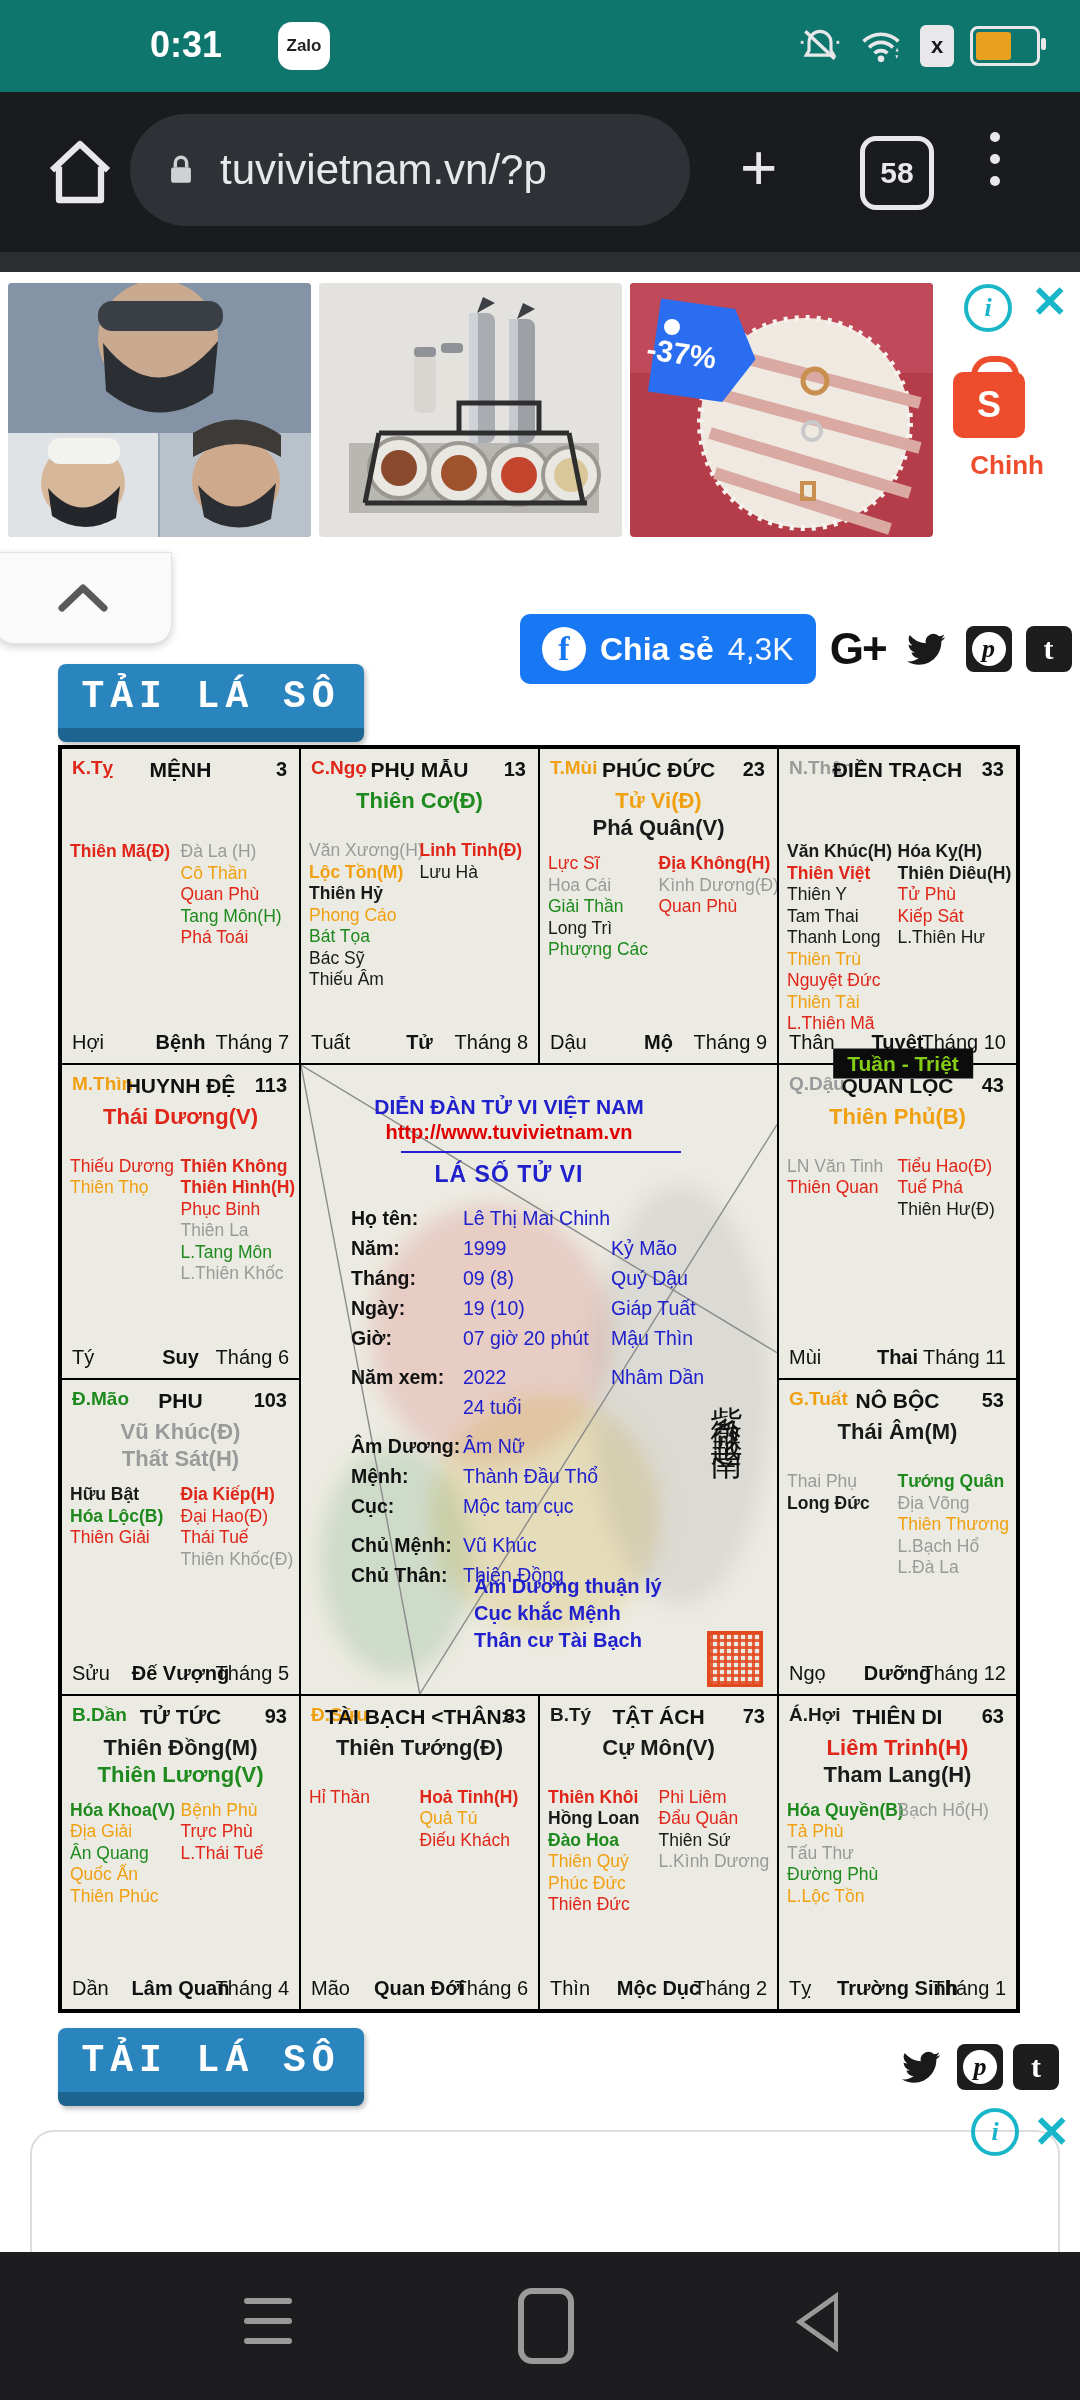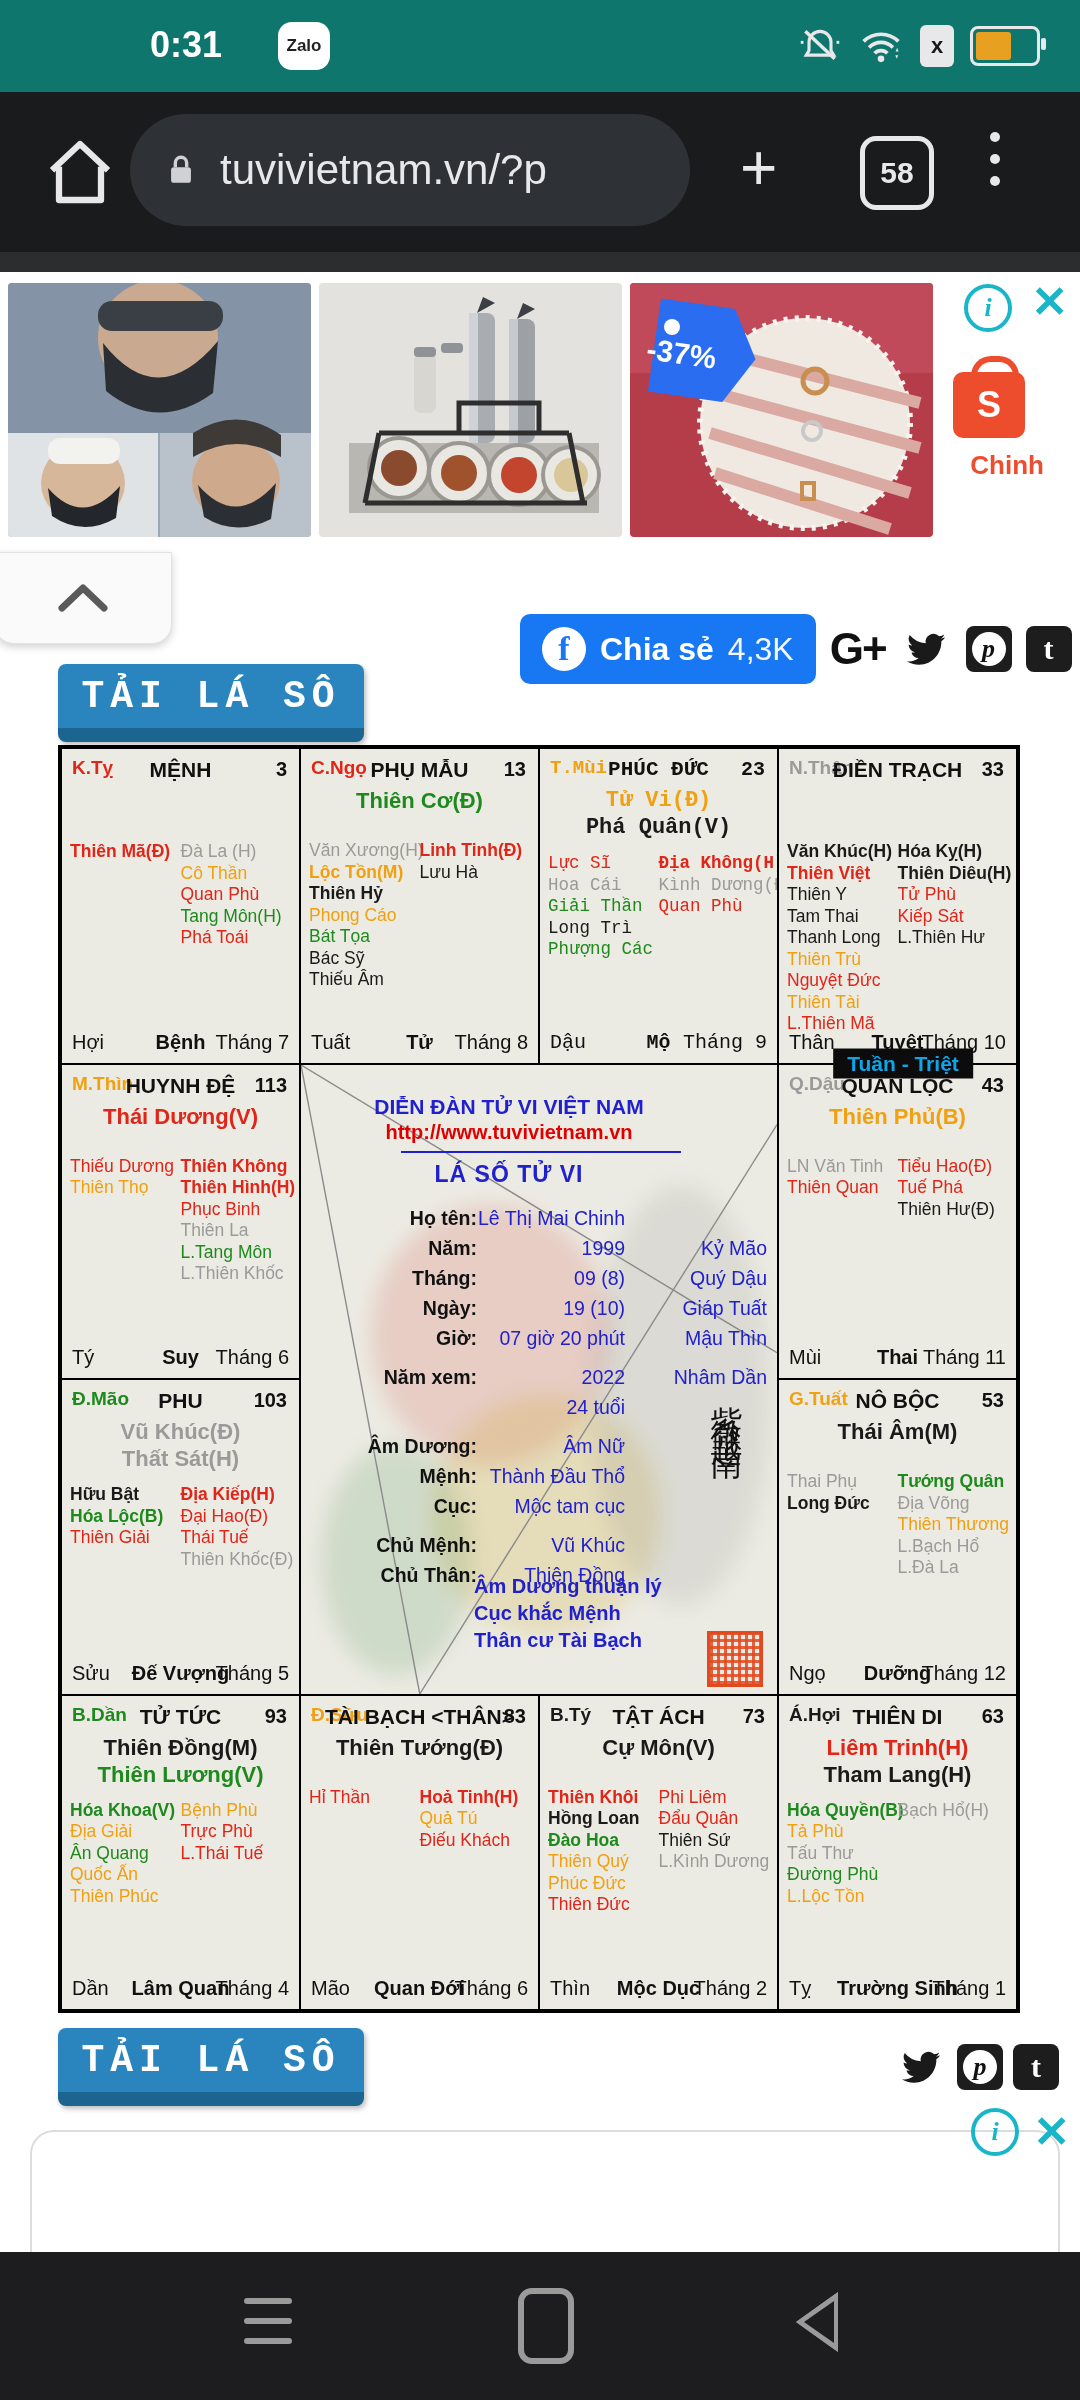--- a/index.html
+++ b/index.html
@@ -75,31 +75,31 @@
   .mains{text-align:center;font-size:22px;font-weight:bold;line-height:27px;margin-top:2px;}
   .cols{display:flex;font-size:17.5px;line-height:21.5px;}
   .colL{width:50%;}.colR{width:50%;}
   .m0 .cols{margin-top:56px;} .m1 .cols{margin-top:26px;} .m2 .cols{margin-top:12px;}
   .cols .star{display:block;white-space:nowrap;}
   .cell-foot{position:absolute;left:8px;right:8px;bottom:6px;height:26px;font-size:20px;color:#111;}
   .f-chi{position:absolute;left:2px;}.f-stage{position:absolute;left:0;right:0;text-align:center;font-weight:bold;}
   .f-month{position:absolute;right:2px;}
   .c-red{color:#e02519;}.c-org{color:#f0a011;}.c-grn{color:#1e8a1e;}.c-gry{color:#9a9a9a;}
   .c-blk{color:#1a1a1a;} .b{font-weight:bold;}
-  .badge{position:absolute;left:842px;top:317px;transform:translate(-50%,-55%);background:#0c0c0c;color:#0ea5e9;
+  .badge{position:absolute;left:842px;top:317px;transform:translate(-50%,-55%);background:#0c0c0c;color:#84cc16;
     font-size:21px;font-weight:bold;padding:3px 14px;white-space:nowrap;z-index:5;}
   
   .center{grid-column:2/4;grid-row:2/4;position:relative;border:1px solid #000;overflow:hidden;}
   .wm{position:absolute;border-radius:50%;filter:blur(10px);}
   .diag{position:absolute;left:0;top:0;width:100%;height:100%;}
   .ct-forum{position:absolute;top:30px;left:0;right:60px;text-align:center;color:#2020cc;font-weight:bold;font-size:21px;}
   .ct-url{position:absolute;top:56px;left:0;right:60px;text-align:center;color:#e00000;font-weight:bold;font-size:20px;}
   .ct-divider{position:absolute;top:86px;left:100px;width:280px;height:2px;background:#2020cc;}
   .ct-title{position:absolute;top:96px;left:0;right:60px;text-align:center;color:#2020cc;font-weight:bold;font-size:23px;letter-spacing:1px;}
-  .ct-info{position:absolute;top:142px;left:64px;right:10px;text-align:right;}
+  .ct-info{position:absolute;top:142px;left:50px;right:10px;}
   .crow{display:grid;grid-template-columns:112px 148px auto;font-size:19.5px;margin-bottom:7px;}
   .crow.gap{margin-top:16px;}
   .crow .lb{font-weight:bold;color:#111;}
   .crow .vl,.crow .ex{color:#2020cc;}
   .ct-notes{position:absolute;top:508px;left:173px;color:#2020cc;font-weight:bold;font-size:20px;line-height:27px;}
   .v-brand{position:absolute;right:28px;top:315px;writing-mode:vertical-rl;font-size:32px;color:#111;
     letter-spacing:14px;font-family:"DejaVu Sans",sans-serif;}
   .seal{position:absolute;right:14px;top:566px;width:56px;height:56px;border:3px solid #e2491f;background:
     repeating-linear-gradient(0deg,rgba(226,73,31,.85) 0 3px,transparent 3px 7px),
     repeating-linear-gradient(90deg,rgba(226,73,31,.85) 0 3px,transparent 3px 7px);box-sizing:border-box;}
@@ -397,21 +397,21 @@
             <span class="star c-red b">Linh Tinh(Đ)</span>
             <span class="star c-blk">Lưu Hà</span>
           </div>
         </div>
         <div class="cell-foot">
           <span class="f-chi">Tuất</span>
           <span class="f-stage">Tử</span>
           <span class="f-month">Tháng 8</span>
         </div>
       </div>
-      <div class="cell m2" style="grid-area: 1 / 3; font-family: Liberation Mono, monospace;">
+      <div class="cell m2" style="grid-area: 1 / 3;">
         <div class="cell-head">
           <span class="c-can c-org">T.Mùi</span>
           <span class="c-name">PHÚC ĐỨC</span>
           <span class="c-num">23</span>
         </div>
         <div class="mains">
           <div class="c-org">Tử Vi(Đ)</div>
           <div class="c-blk">Phá Quân(V)</div>
         </div>
         <div class="cols">

